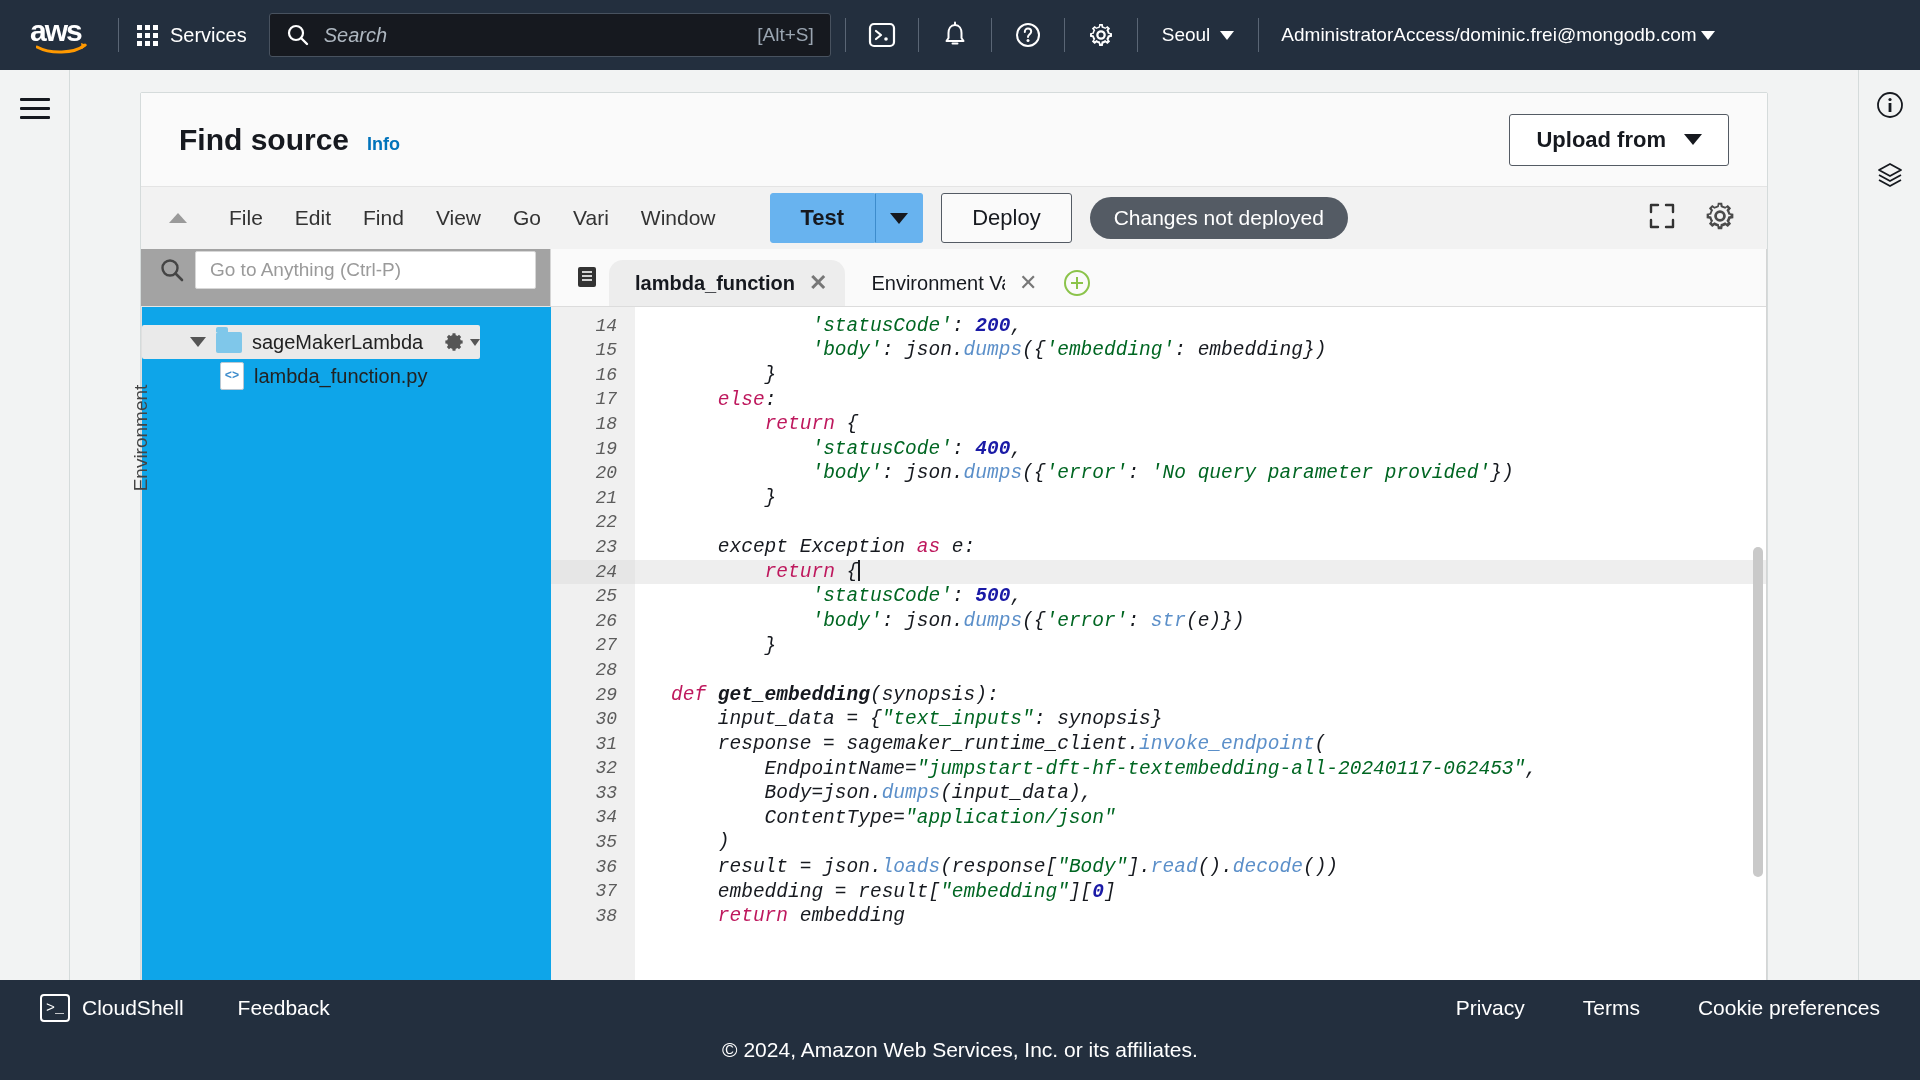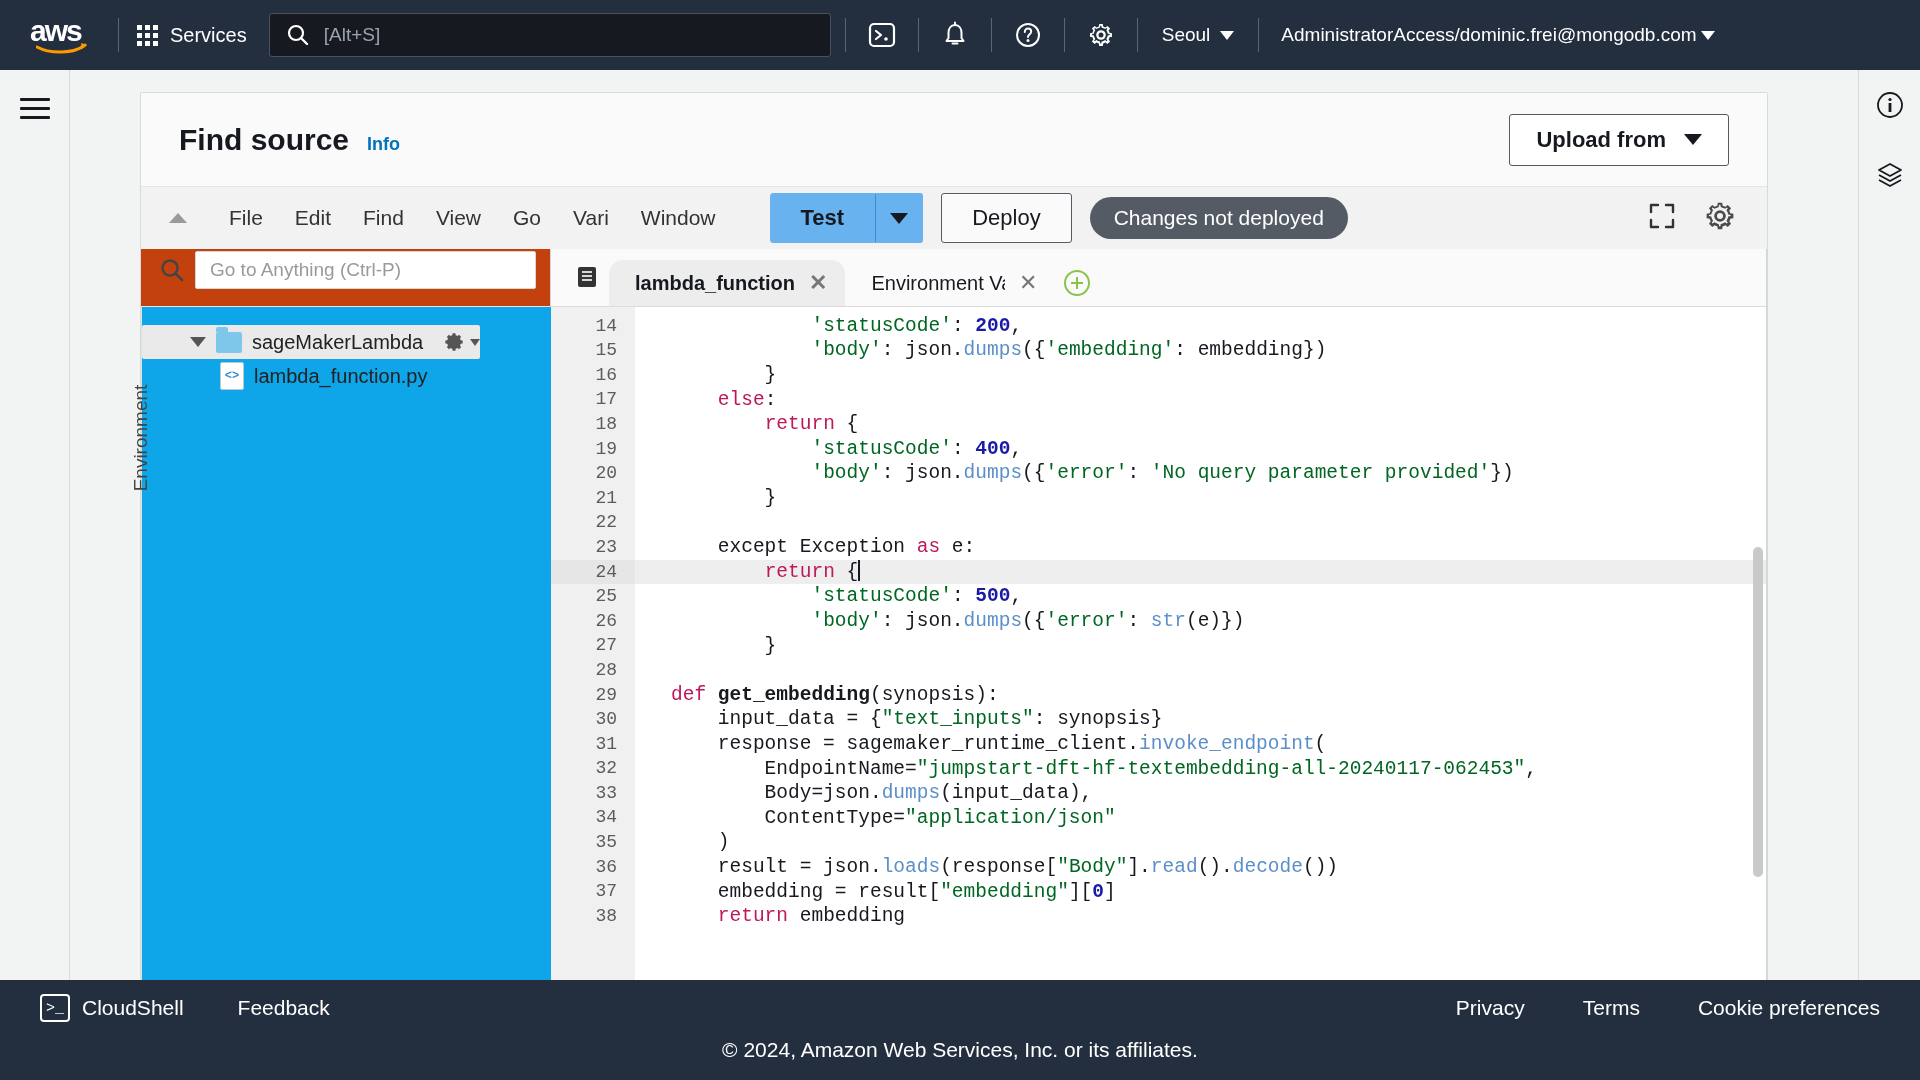--- a/index.html
+++ b/index.html
@@ -112,21 +112,21 @@
                    padding: 9px 24px; margin-left: 18px; }
   .menubar-right { margin-left: auto; display: flex; align-items: center; gap: 26px;
                    padding-right: 30px; }
 
   .idebody { position: absolute; left: 0; top: 62px; right: 0; bottom: 0; display: flex; }
 
   
   .explorer { width: 410px; background: #fff; border-right: 1px solid #d5d5d5;
               position: relative; display: flex; flex-direction: column; }
   .exp-search { height: 58px; display: flex; align-items: center; gap: 10px;
-                padding: 0 14px 16px 18px; background: #c2410c; border-bottom: 1px solid #e6e6e6; }
+                padding: 0 14px 16px 18px; background: #a3a3a3; border-bottom: 1px solid #e6e6e6; }
   .exp-search .inp { flex: 1; height: 38px; background: #fff; border: 1px solid #d7d7d7;
                      border-radius: 2px; display: flex; align-items: center; padding: 0 14px; }
   .exp-search input { border: 0; outline: none; width: 100%; font-size: 19px; color: #333;
                       font-family: "Liberation Sans", sans-serif; background: transparent; }
   .exp-search input::placeholder { color: #9a9a9a; opacity: 1; }
   .exp-main { flex: 1; display: flex; }
   .env-tab { width: 42px; background: #f4f4f4; border-right: 1px solid #e0e0e0;
              position: relative; cursor: pointer; }
   .env-tab span { position: absolute; left: 50%; top: 120px; transform: translateX(-50%) rotate(-90deg);
                   transform-origin: center; white-space: nowrap; font-size: 19px; color: #444; }
@@ -167,21 +167,21 @@
                position: relative; }
   .plus-circ:before, .plus-circ:after { content: ""; position: absolute; background: #8bc34a; }
   .plus-circ:before { left: 50%; top: 5px; width: 2px; height: 12px; margin-left: -1px; }
   .plus-circ:after { top: 50%; left: 5px; height: 2px; width: 12px; margin-top: -1px; }
 
   .code-area { flex: 1; position: relative; overflow: hidden; background: #fff; }
   .code-scroll { position: absolute; left: 0; top: -18px; right: 0; bottom: 0; }
   .gutter { position: absolute; left: 0; top: 0; width: 84px; bottom: 0; background: #f0f0f0; }
   .codelines { position: absolute; left: 0; top: 0; right: 0; }
   .cline { height: 24.6px; display: flex; align-items: center;
-           font-family: "Liberation Mono", monospace; font-size: 19.5px; white-space: pre; }
+           font-family: "Liberation Mono", monospace; font-size: 19.5px; white-space: pre; font-style: italic; }
   .cline.hl { background: #eeeeee; }
   .cline.hl .lno { background: #e6e6e6; }
   .lno { width: 84px; min-width: 84px; text-align: right; padding-right: 18px; color: #5c5c5c;
          font-size: 18px; font-family: "Liberation Mono", monospace;
          background: #f0f0f0; height: 24.6px; line-height: 24.6px; }
   .ctext { padding-left: 36px; color: #16191f; position: relative; }
 
   .kw { color: #be185d; }           
   .kw2 { color: #16191f; }          
   .str { color: #006622; }
@@ -232,20 +232,21 @@
         <i></i>
         <i></i>
     </div>
     <span class="services-label">Services</span>
   </div>
   <div class="searchwrap">
     <svg width="24" height="24" viewBox="0 0 24 24">
       <circle cx="10" cy="10" r="7" stroke="#ffffff" stroke-width="2.2" fill="none"></circle>
       <line x1="15" y1="15" x2="21" y2="21" stroke="#ffffff" stroke-width="2.4" stroke-linecap="round"></line>
     </svg>
+    <input type="text" value="" placeholder="Search" style="">
     <span class="alt-s">[Alt+S]</span>
   </div>
   <div class="nav-div" style="margin-left:14px"></div>
   <div class="navicon">
     <svg width="28" height="28" viewBox="0 0 28 28">
       <rect x="2" y="3" width="24" height="22" rx="4" stroke="#fff" stroke-width="2.2" fill="none"></rect>
       <path d="M8 10 L13 14 L8 18" stroke="#fff" stroke-width="2.2" fill="none" stroke-linecap="round" stroke-linejoin="round"></path>
       <circle cx="18" cy="18" r="1.8" fill="#fff"></circle>
     </svg>
   </div>

